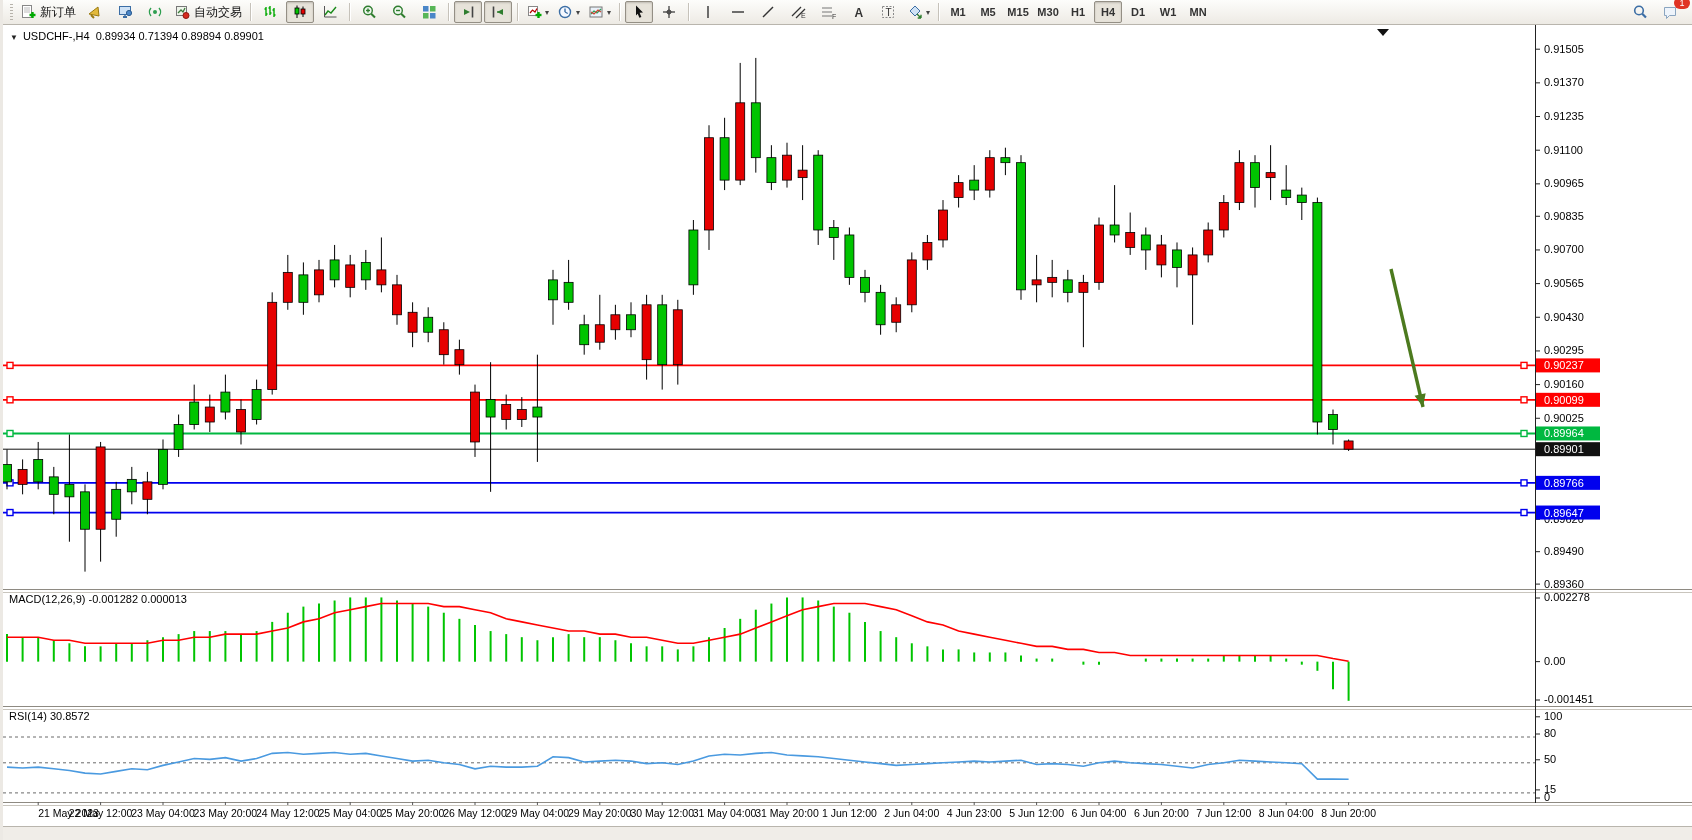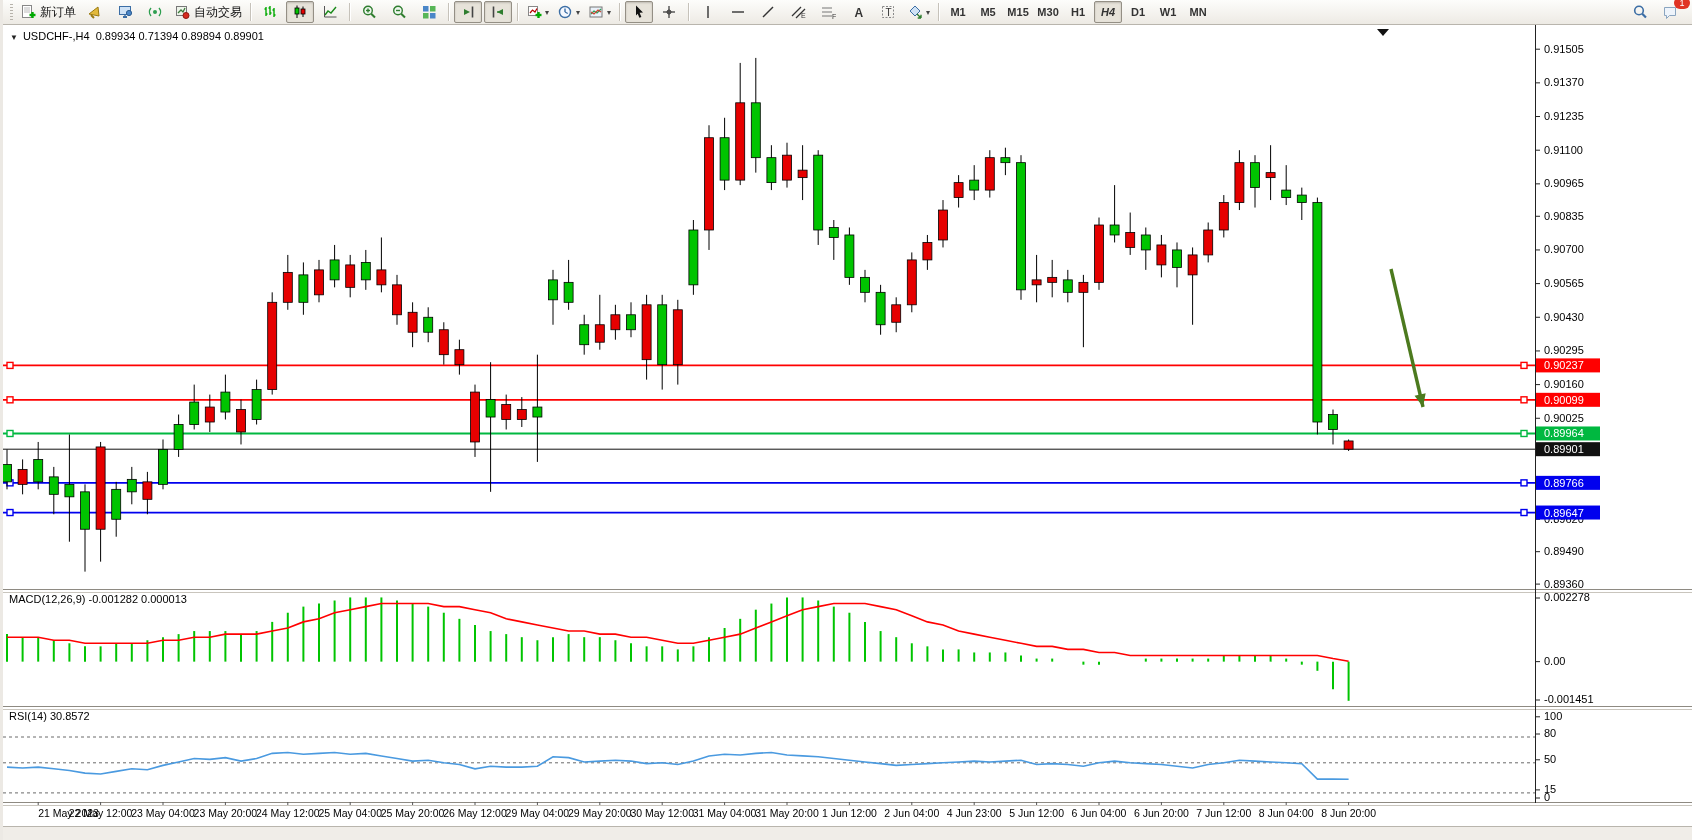--- a/index.html
+++ b/index.html
@@ -3,21 +3,21 @@
 <meta charset="utf-8">
 <style>
   html,body{margin:0;padding:0;background:#fff;font-family:"Liberation Sans",sans-serif;}
   #app{position:relative;width:1692px;height:840px;overflow:hidden;background:#e5e5e5;border-left:3px solid #ece9e4;box-sizing:border-box;}
   
   #toolbar{position:absolute;left:0;top:0;width:1692px;height:25px;
     background:linear-gradient(#fdfdfb,#edeae4);border-bottom:1px solid #b9b5ad;
     display:flex;align-items:center;padding-left:4px;box-sizing:border-box;white-space:nowrap;}
   .tb-btn{height:20px;min-width:22px;display:inline-flex;align-items:center;justify-content:center;
     border:1px solid transparent;border-radius:2px;margin:0 1px;padding:0 2px;cursor:default;}
-  .tb-btn.pressed{border:1px solid #948f85;background:#e7e3da;box-shadow:inset 0 1px 2px rgba(0,0,0,.18);font-style:italic;}
+  .tb-btn.pressed{border:1px solid #948f85;background:#e7e3da;box-shadow:inset 0 1px 2px rgba(0,0,0,.18);}
   .tb-btn .lbl{font-size:12px;color:#111;margin-left:3px;}
   .tb-sep{display:inline-block;width:1px;height:18px;background:#c6c2ba;margin:0 4px;box-shadow:1px 0 0 #fff;}
   .tb-grip{display:inline-block;width:3px;height:16px;margin:0 3px;
     background:repeating-linear-gradient(#b7b3ab 0 1px,transparent 1px 3px);}
   .tb-caret{font-size:8px;color:#444;margin-left:2px;}
   .tf-btn{font-size:11px;font-weight:bold;color:#333;}
   #tb-right{margin-left:auto;display:flex;align-items:center;margin-right:10px;}
   #chat-badge{position:absolute;top:-5px;right:-7px;background:#e03424;color:#fff;font-size:9px;
     border-radius:7px;min-width:12px;height:12px;line-height:12px;text-align:center;padding:0 2px;}
   

